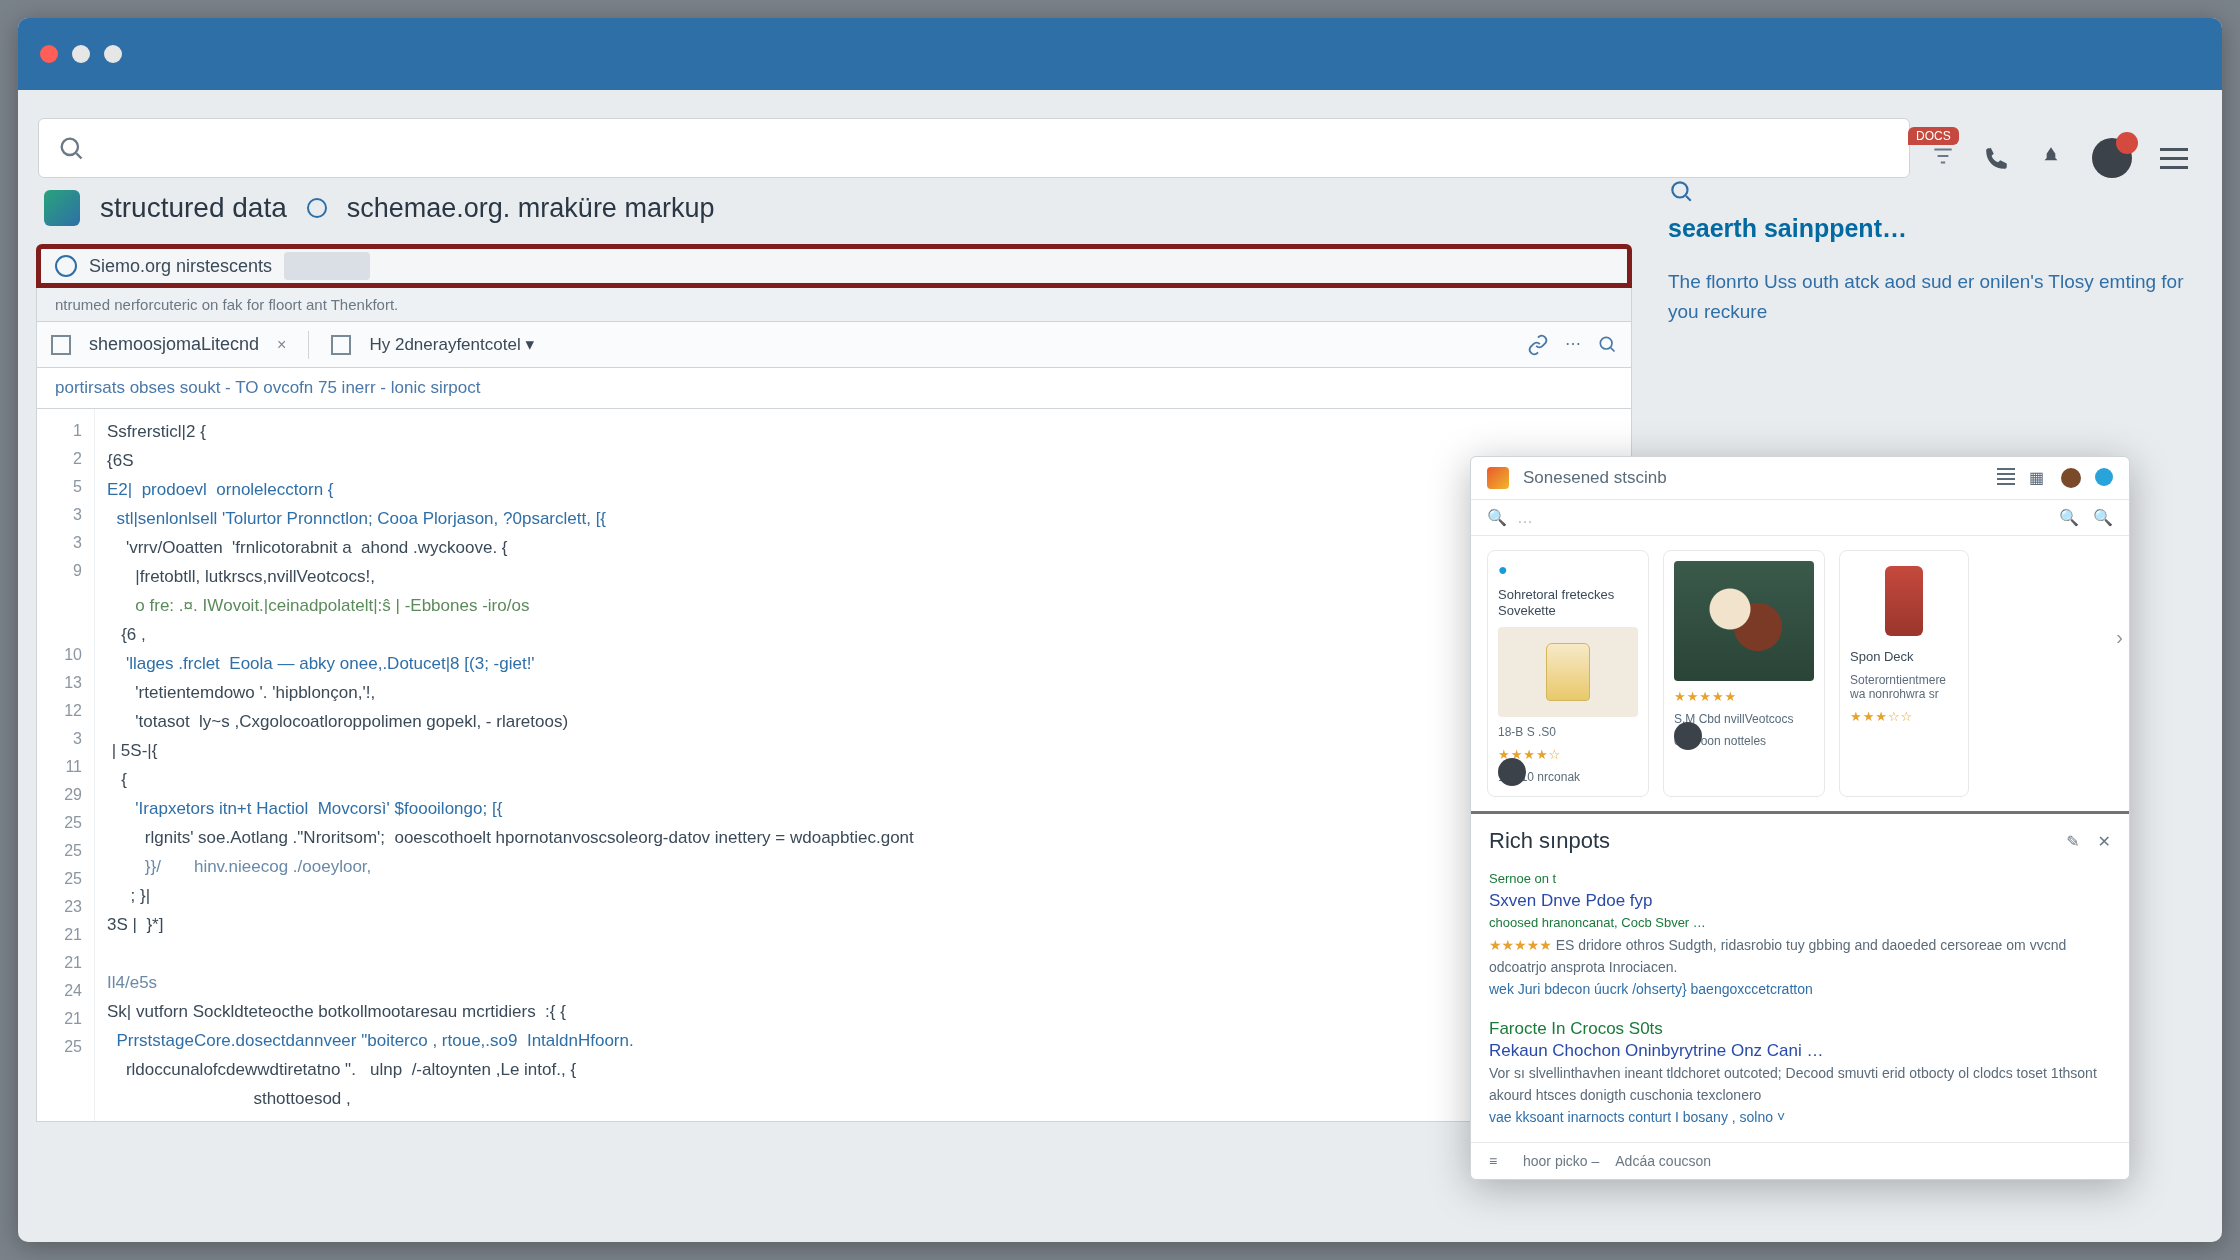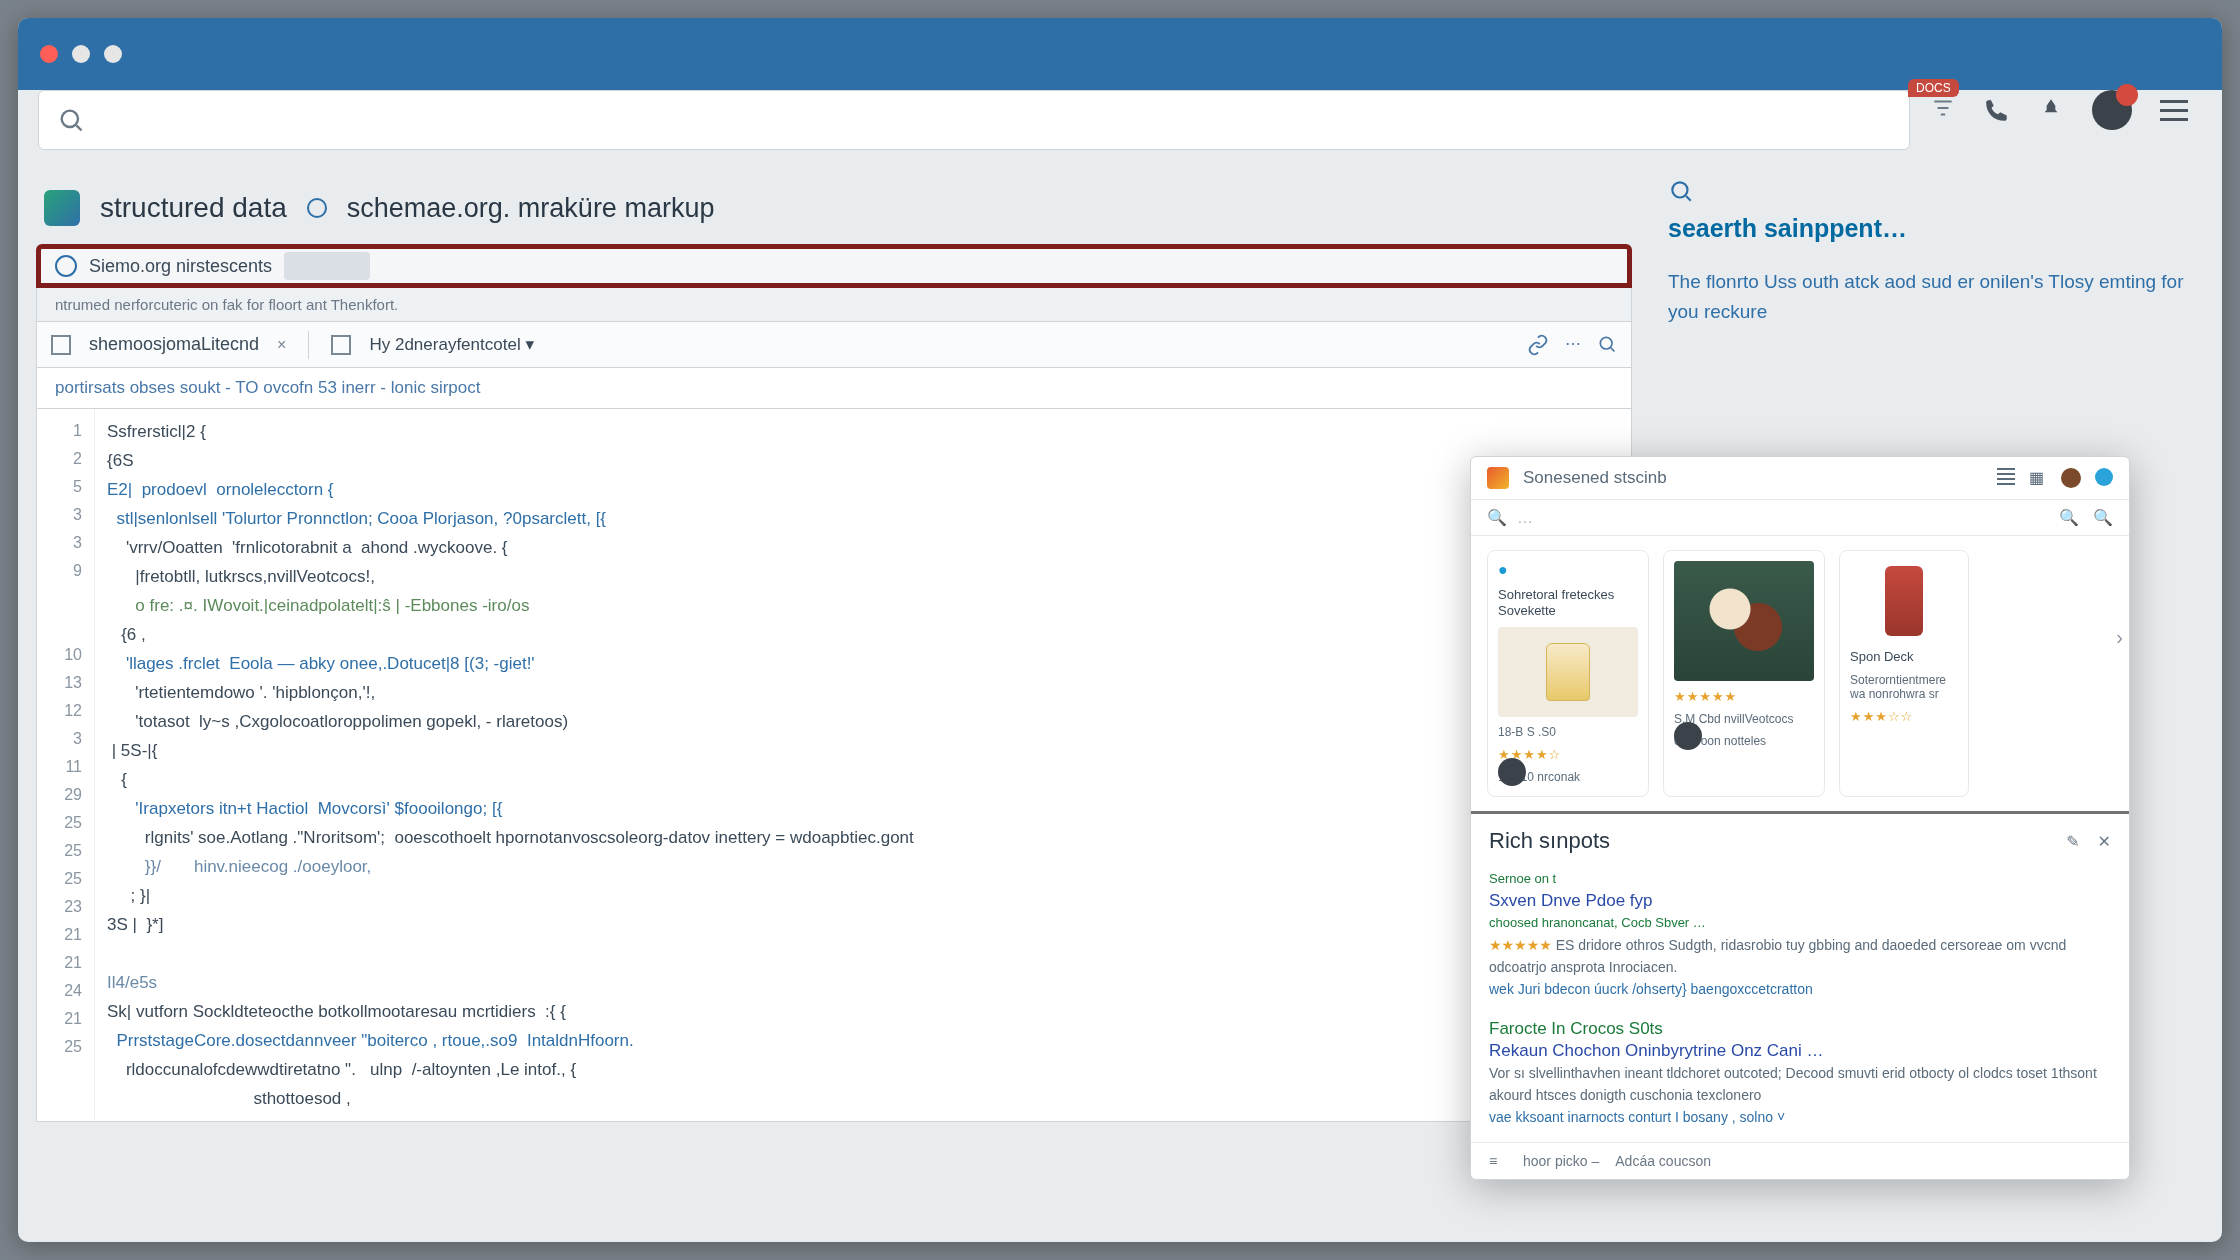--- a/index.html
+++ b/index.html
@@ -1,21 +1,21 @@
 <!DOCTYPE html>
 <html><head>
 <meta charset="utf-8">
 <style>
 * { margin:0; padding:0; box-sizing:border-box; font-family:-apple-system,BlinkMacSystemFont,"Segoe UI",Arial,sans-serif; }
 body { background:#7a8289; width:2240px; height:1260px; overflow:hidden; }
 .window { position:absolute; left:18px; top:18px; right:18px; bottom:18px; background:#e9ecef; border-radius:10px; overflow:hidden; box-shadow:0 4px 24px rgba(0,0,0,.3); }
 .titlebar { height:72px; background:#2f6fa8; display:flex; align-items:center; padding-left:22px; gap:14px; }
 .tl-dot { width:18px; height:18px; border-radius:50%; }
 .tl-red{background:#ff5f56;} .tl-yel{background:#e6e6e6;} .tl-grn{background:#e6e6e6;}
-.toolbar { height:88px; background:#e9ecef; display:flex; align-items:flex-start; padding:0 20px; gap:20px; }
+.toolbar { height:88px; background:#e9ecef; display:flex; align-items:flex-end; padding:0 20px; gap:20px; }
 .search-wrap { flex:1; height:60px; background:#fff; border:1px solid #cfd4d9; border-radius:6px; display:flex; align-items:center; padding:0 18px; }
 .search-wrap svg{width:28px;height:28px;color:#6b7885;}
 .toolbar-after{display:flex;align-items:center;gap:28px;padding-right:14px;}
 .badge-sort{position:relative;color:#6b7885;}
 .badge-sort .tag{position:absolute;top:-16px;left:-22px;background:#c5493e;color:#fff;font-size:12px;padding:2px 8px;border-radius:6px 6px 6px 0;}
 .bell,.phone,.panda{color:#4a5560;}
 .panda{position:relative;width:40px;height:40px;border-radius:50%;background:#3b4249;display:inline-block;}
 .panda::before{content:"";position:absolute;top:-6px;right:-6px;width:22px;height:22px;border-radius:50%;background:#d44a3e;}
 .ham{display:flex;flex-direction:column;gap:6px;}
 .ham span{width:28px;height:3px;background:#4a5560;}
@@ -157,21 +157,21 @@
               <path d="M10 13a5 5 0 0 0 7 0l3-3a5 5 0 0 0-7-7l-1 1"></path>
               <path d="M14 11a5 5 0 0 0-7 0l-3 3a5 5 0 0 0 7 7l1-1"></path>
             </svg>
           <span>⋯</span>
           <svg width="20" height="20" viewBox="0 0 24 24" fill="none" stroke="currentColor" stroke-width="2">
               <circle cx="11" cy="11" r="7"></circle>
               <line x1="21" y1="21" x2="16.65" y2="16.65"></line>
             </svg>
         </span>
       </div>
-      <div class="path-row">portirsats  obses  soukt  -  TO  ovcofn  53 inerr  -  lonic  sirpoct</div>
+      <div class="path-row">portirsats  obses  soukt  -  TO  ovcofn  75 inerr  -  lonic  sirpoct</div>
 
       <div class="editor">
         <div class="gutter">
           <div>1</div>
             <div>2</div>
             <div>5</div>
             <div>3</div>
             <div>3</div>
             <div>9</div>
             <div></div>

